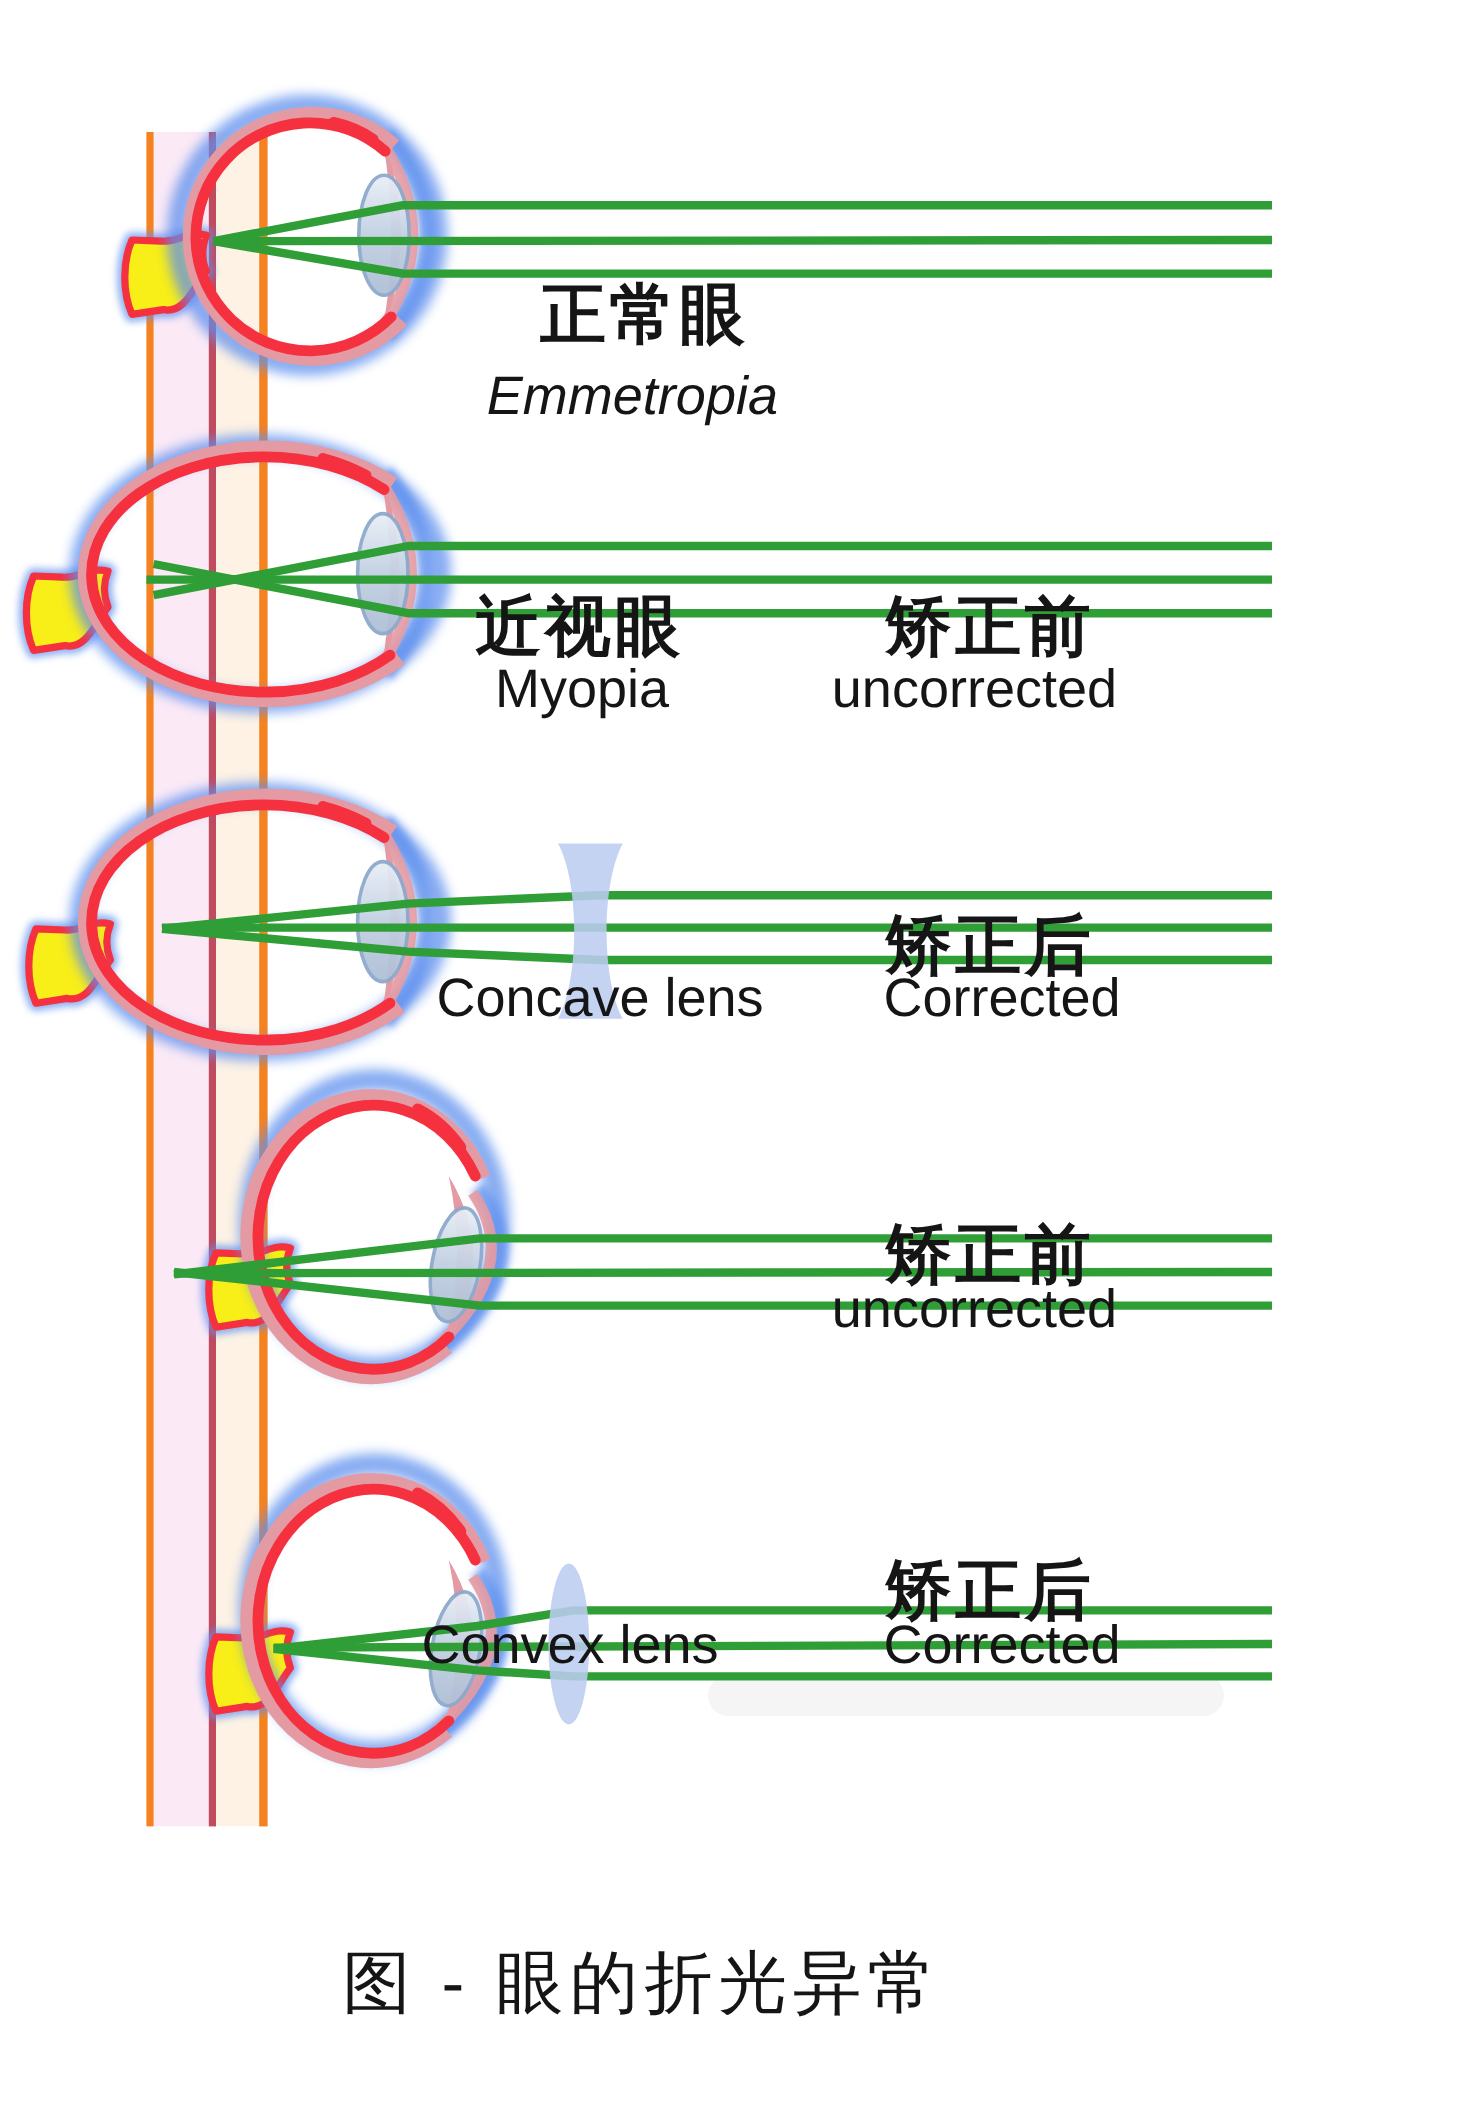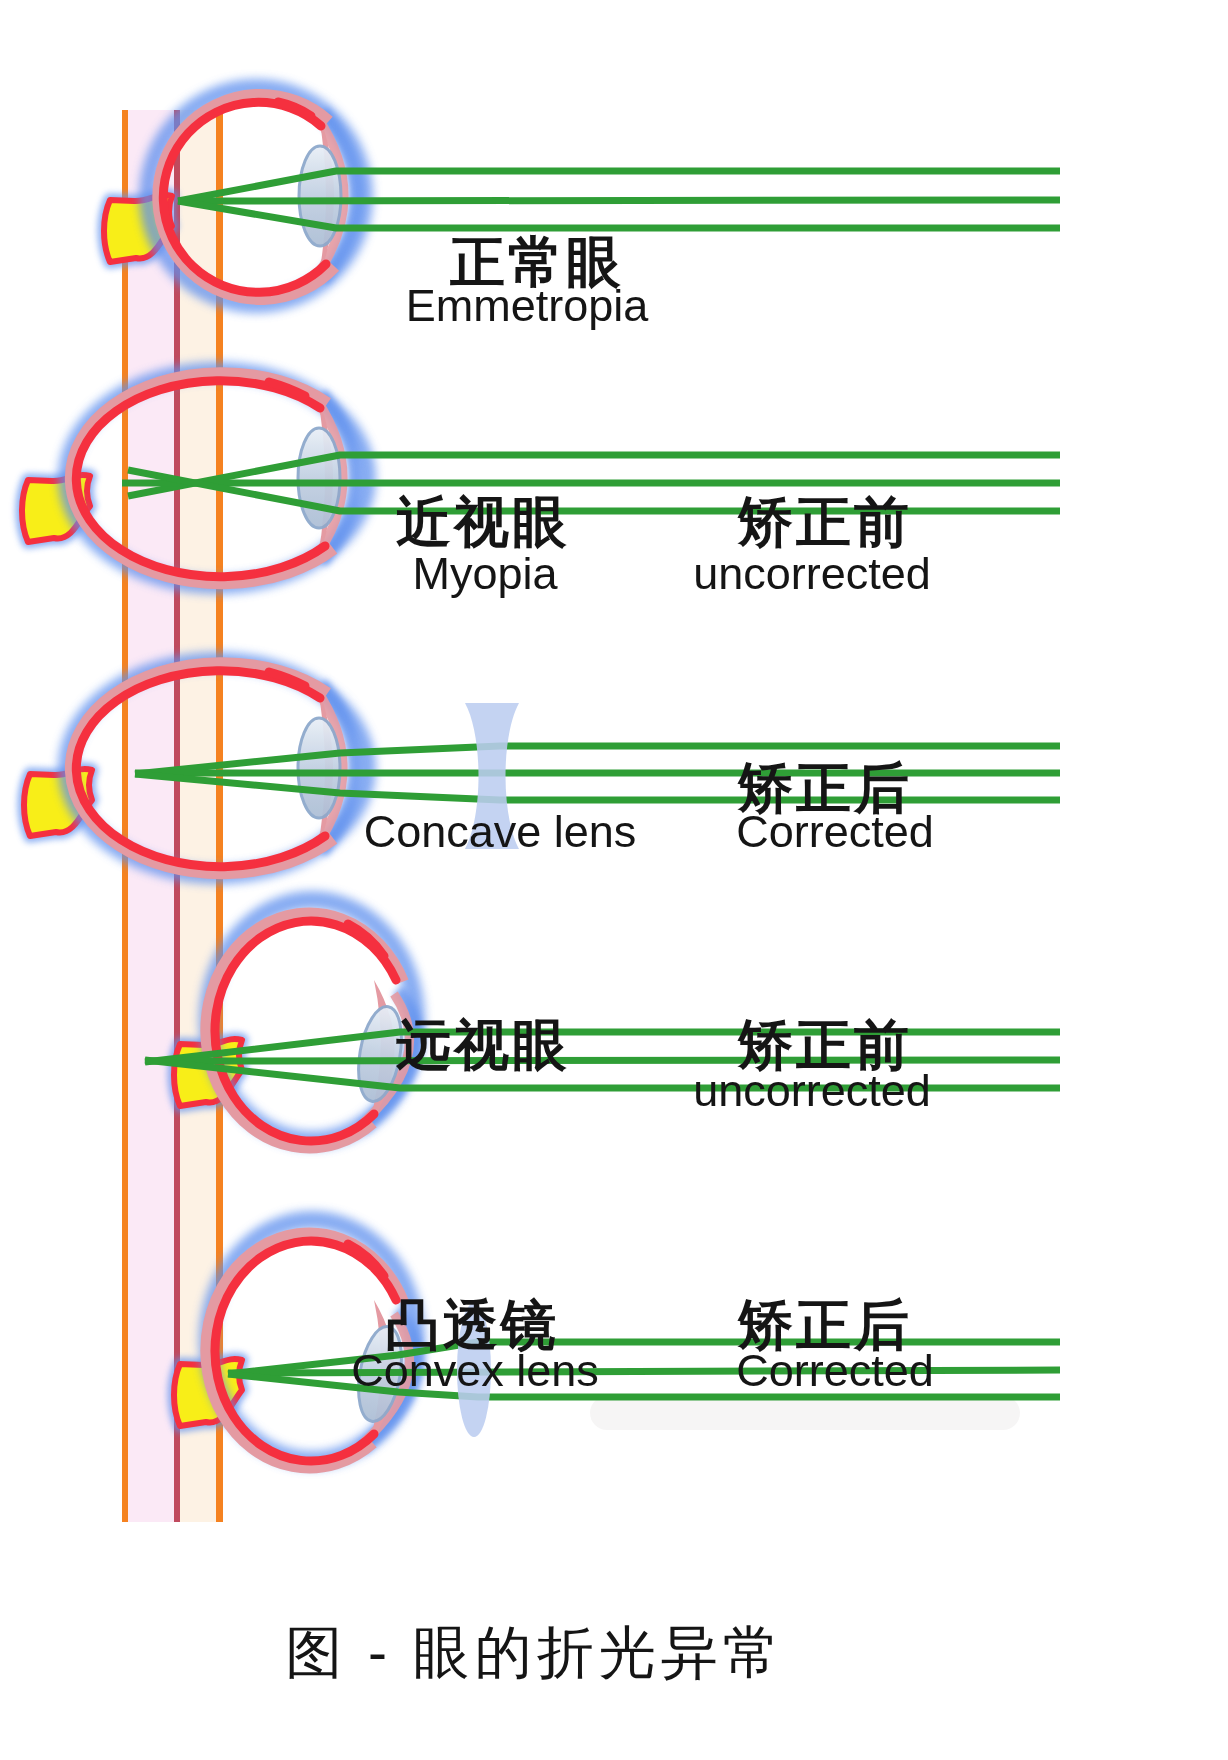--- a/index.html
+++ b/index.html
@@ -123,34 +123,32 @@
       <path d="M 1060,1370 L 228,1373"></path>
       <path d="M 1060,1397 L 478,1397 L 398,1392 L 228,1374"></path>
     </g>
   </g>
 
   <path d="M 465,703 L 519,703 C 501,736 501,816 519,849 L 465,849 C 483,816 483,736 465,703 Z" fill="#bccdf0" opacity="0.88"></path>
   <ellipse cx="474" cy="1370" rx="17" ry="67" fill="#bccdf0" opacity="0.88"></ellipse>
 </svg>
 
   <div class="lbl zh" style="left:537px;top:263px;">正常眼</div>
-  <div class="lbl en" style="left:527px;top:306px;">Emmetropia</div>
+  <div class="lbl en" style="left:527px;top:330px;font-style:italic;">Emmetropia</div>
 
   <div class="lbl zh" style="left:483px;top:523px;">近视眼</div>
   <div class="lbl en" style="left:485px;top:574px;">Myopia</div>
   <div class="lbl zh" style="left:825px;top:523px;">矫正前</div>
   <div class="lbl en" style="left:812px;top:574px;">uncorrected</div>
 
   <div class="lbl en" style="left:500px;top:832px;text-align:right;">Concave lens</div>
   <div class="lbl zh" style="left:825px;top:789px;">矫正后</div>
   <div class="lbl en" style="left:835px;top:832px;">Corrected</div>
 
-  <div class="lbl zh" style="left:483px;top:1046px;">远视眼</div>
   <div class="lbl zh" style="left:825px;top:1046px;">矫正前</div>
   <div class="lbl en" style="left:812px;top:1091px;">uncorrected</div>
 
-  <div class="lbl zh" style="left:472px;top:1326px;">凸透镜</div>
   <div class="lbl en" style="left:475px;top:1371px;">Convex lens</div>
   <div class="lbl zh" style="left:825px;top:1326px;">矫正后</div>
   <div class="lbl en" style="left:835px;top:1371px;">Corrected</div>
 
   <div class="lbl ttl" style="left:535px;top:1653px;">图 - 眼的折光异常</div>
 </div>
 
 </body></html>

